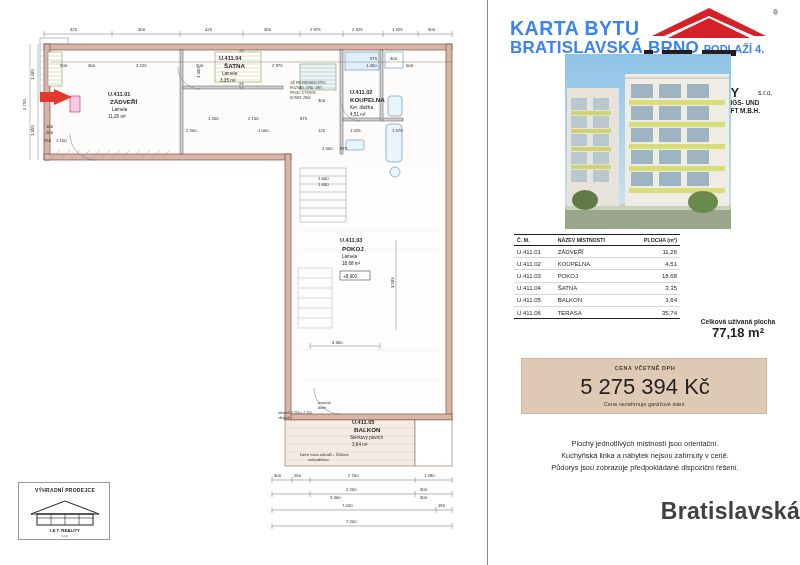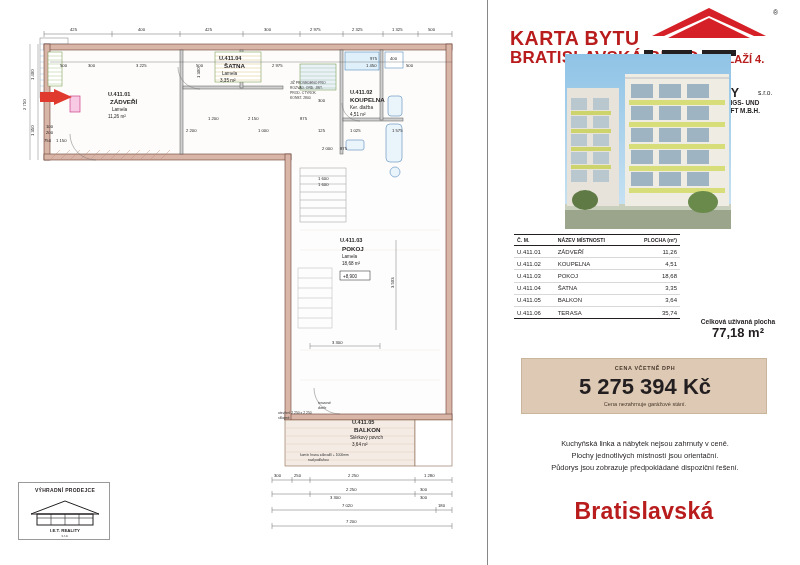--- a/index.html
+++ b/index.html
@@ -47,23 +47,23 @@
   }
   .seal-sub {
     position:absolute; left:0; top:51px; width:92px; text-align:center;
     font-size:3.2px; color:#444;
   }
 
   
   .card { position:absolute; left:488px; top:0; width:312px; height:565px; background:#fff; }
 
   .card-title {
-    position:absolute; left:22px; top:28px; width:270px;
+    position:absolute; left:22px; top:18px; width:270px;
     font-size:19.5px; font-weight:bold; letter-spacing:.5px; line-height:20px;
-    color:#b91c1c;
+    color:#3b82f6;
   }
   .card-title .l2 { display:block; font-size:17px; letter-spacing:.2px; }
   .card-title .small { font-size:11px; font-weight:bold; letter-spacing:0; }
 
   
   .roof { position:absolute; left:162px; top:6px; width:118px; height:40px; }
   .reg { position:absolute; left:285px; top:9px; font-size:7px; color:#231f20; }
 
   
   .iet-logo { position:absolute; left:148px; top:44px; width:140px; height:38px; }
@@ -106,35 +106,35 @@
   .pricebox {
     position:absolute; left:33px; top:358px; width:246px; height:56px;
     background:#ddc9b4; border:1px solid #c9b49c;
   }
   .price-label {
     position:absolute; left:0; top:6px; width:246px; text-align:center;
     font-size:5.4px; font-weight:bold; letter-spacing:.6px; color:#4a3a2c;
   }
   .price-value {
     position:absolute; left:0; top:15px; width:246px; text-align:center;
-    font-size:22px; font-weight:bold; color:#231f20;
+    font-size:22px; font-weight:normal; color:#231f20;
   }
   .price-note {
     position:absolute; left:0; top:42px; width:246px; text-align:center;
     font-size:5.6px; color:#4a3a2c;
   }
 
   .notes {
     position:absolute; left:26px; top:438px; width:262px; text-align:center;
     font-size:7.4px; line-height:12px; color:#231f20;
   }
 
   .brand {
-    position:absolute; left:0; top:498px; width:312px; text-align:center;
-    font-size:23px; font-weight:bold; color:#b91c1c; letter-spacing:.3px;
+    position:absolute; left:0; top:498px; width:312px; text-align:right;
+    font-size:23px; font-weight:bold; color:#404040; letter-spacing:.3px;
   }
 </style>
 </head>
 <body>
 
 <div class="page">
 
   <div class="plan">
     <svg class="plan-svg" width="487" height="565" viewBox="0 0 487 565">
 
@@ -625,20 +625,20 @@
       <div class="total-value">77,18 m²</div>
     </div>
 
     <div class="pricebox">
       <div class="price-label">CENA VČETNĚ DPH</div>
       <div class="price-value">5 275 394 Kč</div>
       <div class="price-note">Cena nezahrnuje garážové stání.</div>
     </div>
 
     <div class="notes">
+      <div>Plochy jednotlivých místností jsou orientační.</div>
       <div>Kuchyňská linka a nábytek nejsou zahrnuty v ceně.</div>
-      <div>Plochy jednotlivých místností jsou orientační.</div>
       <div>Půdorys jsou zobrazuje předpokládané dispoziční řešení.</div>
     </div>
 
     <div class="brand">Bratislavská</div>
   </div>
 </div>
 
 </body></html>

